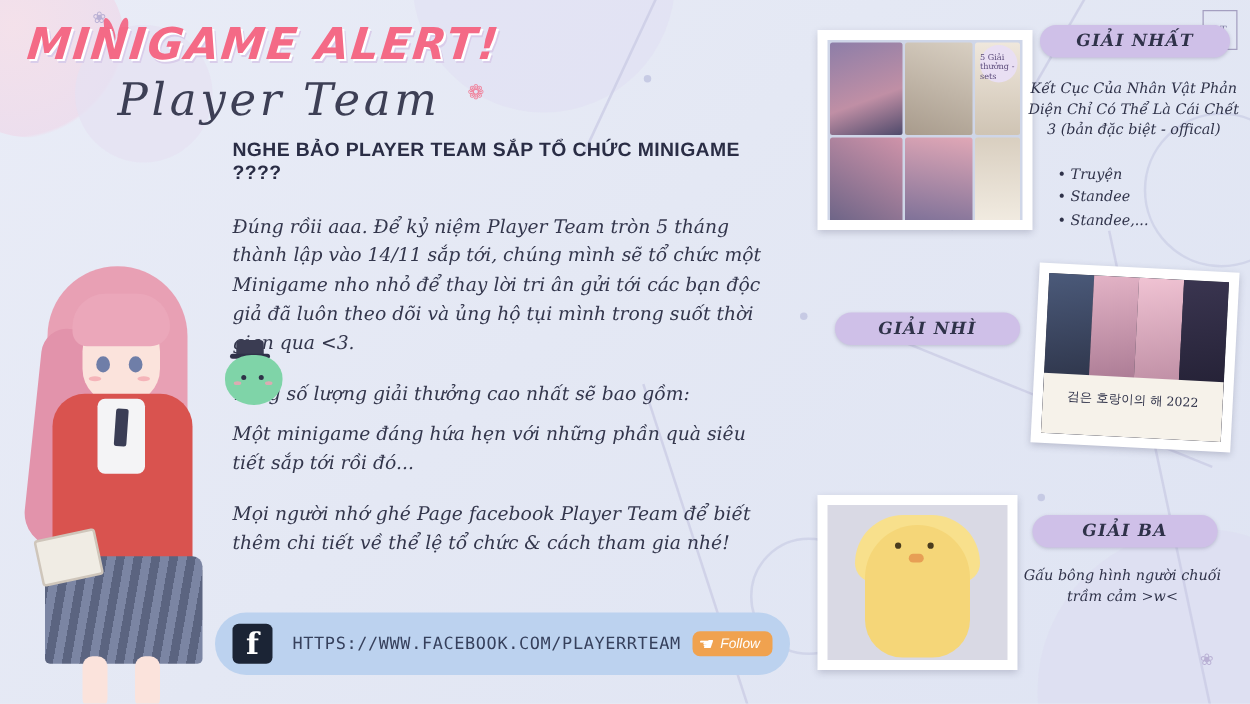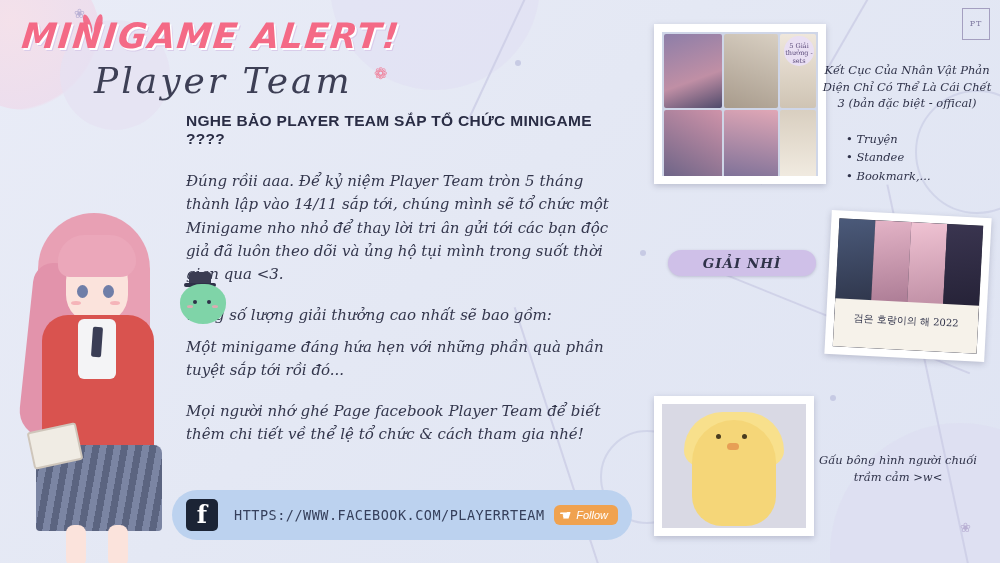--- a/index.html
+++ b/index.html
@@ -433,21 +433,20 @@
   .c6 { left: 118px;top: 78px; width: 36px; height: 70px; background: linear-gradient(0deg,#f2ece2,#d9cfc0); }
   .badge-corner {
     position: absolute;
     right: 4px; top: 4px;
     width: 30px; height: 30px;
     border-radius: 50%;
     background: #e9dff3;
     color: #5b4a7a;
     font-size: 6.5px;
     line-height: 1.15;
-    text-align: center;
     padding-top: 7px;
     box-sizing: border-box;
     font-family: "DejaVu Serif", serif;
   }
 
   
   .p2 { left: 188px; top: 214px; width: 160px; height: 144px; transform: rotate(3deg); }
   .p2 .photo-inner { background: #2b2c3c; }
   .p2row { position: absolute; left: 0; top: 0; width: 100%; height: 96px; display: flex; }
   .p2row > div { flex: 1; height: 100%; }
@@ -559,21 +558,21 @@
     </div>
     <div class="minigame-alert">MINIGAME ALERT!</div>
     <div class="player-team-script">Player Team</div>
     <div class="paw">❁</div>
   </div>
 
   <div class="main-text">
     <div class="headline">NGHE BẢO PLAYER TEAM SẮP TỔ CHỨC MINIGAME ????</div>
     <div class="para">Đúng rồii aaa. Để kỷ niệm Player Team tròn 5 tháng thành lập vào 14/11 sắp tới, chúng mình sẽ tổ chức một Minigame nho nhỏ để thay lời tri ân gửi tới các bạn độc giả đã luôn theo dõi và ủng hộ tụi mình trong suốt thời gian qua &lt;3.</div>
     <div class="para tight">Tổng số lượng giải thưởng cao nhất sẽ bao gồm:</div>
-    <div class="para">Một minigame đáng hứa hẹn với những phần quà phần tuyệt sắp tới rồi đó...</div>
+    <div class="para">Một minigame đáng hứa hẹn với những phần quà siêu tiết sắp tới rồi đó...</div>
     <div class="para">Mọi người nhớ ghé Page facebook Player Team để biết thêm chi tiết về thể lệ tổ chức &amp; cách tham gia nhé!</div>
   </div>
 
   <div class="mascot">
     <div class="hat"></div>
     <div class="hat-brim"></div>
     <div class="body"></div>
     <div class="eye l"></div>
     <div class="eye r"></div>
     <div class="cheek l"></div>
@@ -614,25 +613,26 @@
         <div class="cell c1"></div>
           <div class="cell c2"></div>
           <div class="cell c3"></div>
         <div class="cell c4"></div>
           <div class="cell c5"></div>
           <div class="cell c6"></div>
         <div class="badge-corner">5 Giải
 thưởng - sets</div>
       </div>
     </div>
+    <div class="prize-label l-first">GIẢI NHẤT</div>
     <div class="prize-desc d-first">Kết Cục Của Nhân Vật Phản Diện Chỉ Có Thể Là Cái Chết 3 (bản đặc biệt - offical)</div>
     <div class="prize-bullets b-first">
       <div>Truyện</div>
       <div>Standee</div>
-      <div>Bookmark,...</div>
+      <div>Standee,...</div>
     </div>
 
     <div class="photo-frame p2">
       <div class="photo-inner">
         <div class="p2row">
           <div class="f1"></div>
             <div class="f2"></div>
             <div class="f3"></div>
             <div class="f4"></div>
         </div>
@@ -646,16 +646,17 @@
       <div class="photo-inner">
         <div class="duck-hood"></div>
         <div class="duck"></div>
         <div class="duck-face">
           <div class="duck-eye l"></div>
           <div class="duck-eye r"></div>
           <div class="duck-beak"></div>
         </div>
       </div>
     </div>
+    <div class="prize-label l-third">GIẢI BA</div>
     <div class="prize-desc d-third">Gấu bông hình người chuối trầm cảm &gt;w&lt;</div>
 
   </div>
 </div>
 
 </body></html>

